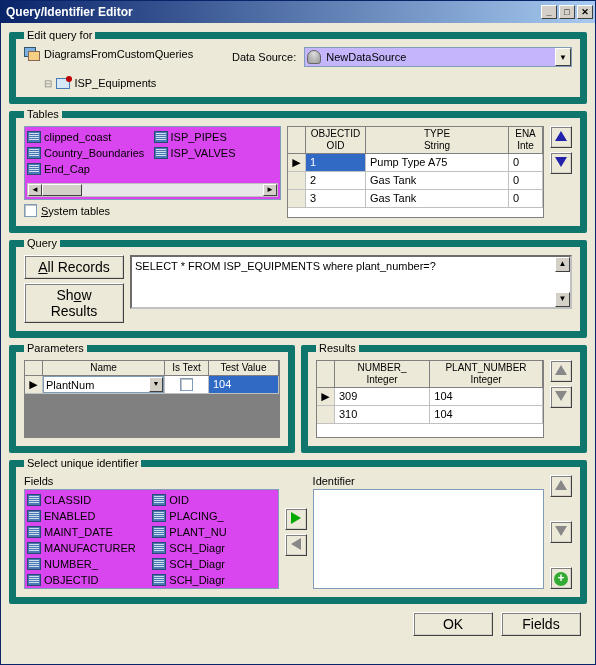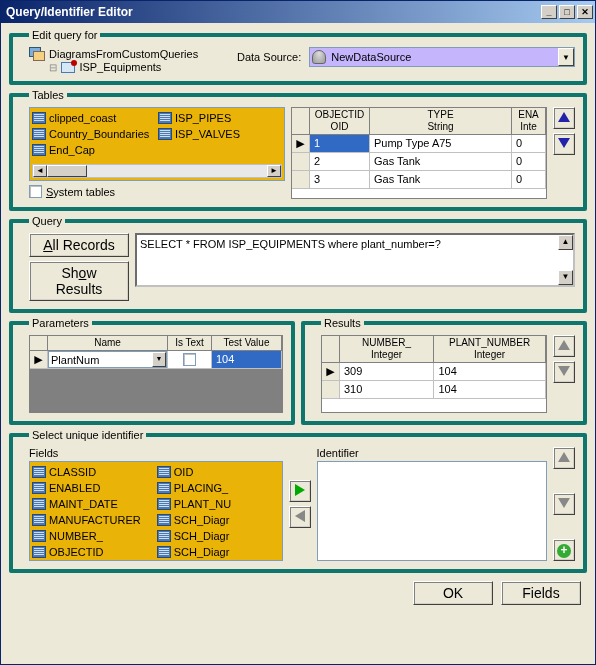--- a/index.html
+++ b/index.html
@@ -44,32 +44,32 @@
   }
   .client {
     flex:1;
     padding: 6px 8px 8px 8px;
     display:flex;
     flex-direction:column;
     gap:4px;
     overflow:hidden;
   }
   fieldset {
-    border: 4px solid #0f766e;
+    border: 7px solid #0f766e;
     border-radius:2px;
-    padding: 6px 8px 8px 16px;
+    padding: 6px 8px 8px 8px;
     margin:0;
   }
   legend {
     font-size: 11px;
     color:#000;
     padding: 0 3px;
   }
   .tree {
-    display:flex; flex-direction:column; gap:0;
+    display:flex; flex-direction:column; gap:16px;
     font-size:11px;
   }
   .tree-row { display:flex; align-items:center; gap:4px; }
   .tree-indent { width:16px; }
   .tree-sel {
     font-weight:normal;
   }
   .editq-row { display:flex; gap:8px; align-items:flex-start; }
   .datasource-row { display:flex; align-items:center; gap:8px; flex:1; }
   .combo {
@@ -84,21 +84,21 @@
     width:16px; height:18px;
     background:#ece9d8;
     border:1px solid #fff;
     border-right-color:#404040;
     border-bottom-color:#404040;
     display:flex;align-items:center;justify-content:center;
     font-size:8px;
     cursor:pointer;
   }
   .listview {
-    background:#eab308;
+    background:#d946ef;
     border:1px solid #7f9db9;
     padding:2px;
     overflow:hidden;
     position:relative;
     height:74px;
   }
   .lv-cols { display:flex; gap:2px; }
   .lv-col { flex:1; display:flex; flex-direction:column; gap:1px; }
   .lv-item { display:flex; align-items:center; gap:3px; white-space:nowrap; overflow:hidden; cursor:pointer; height:15px;}
   .lv-item .ico {

